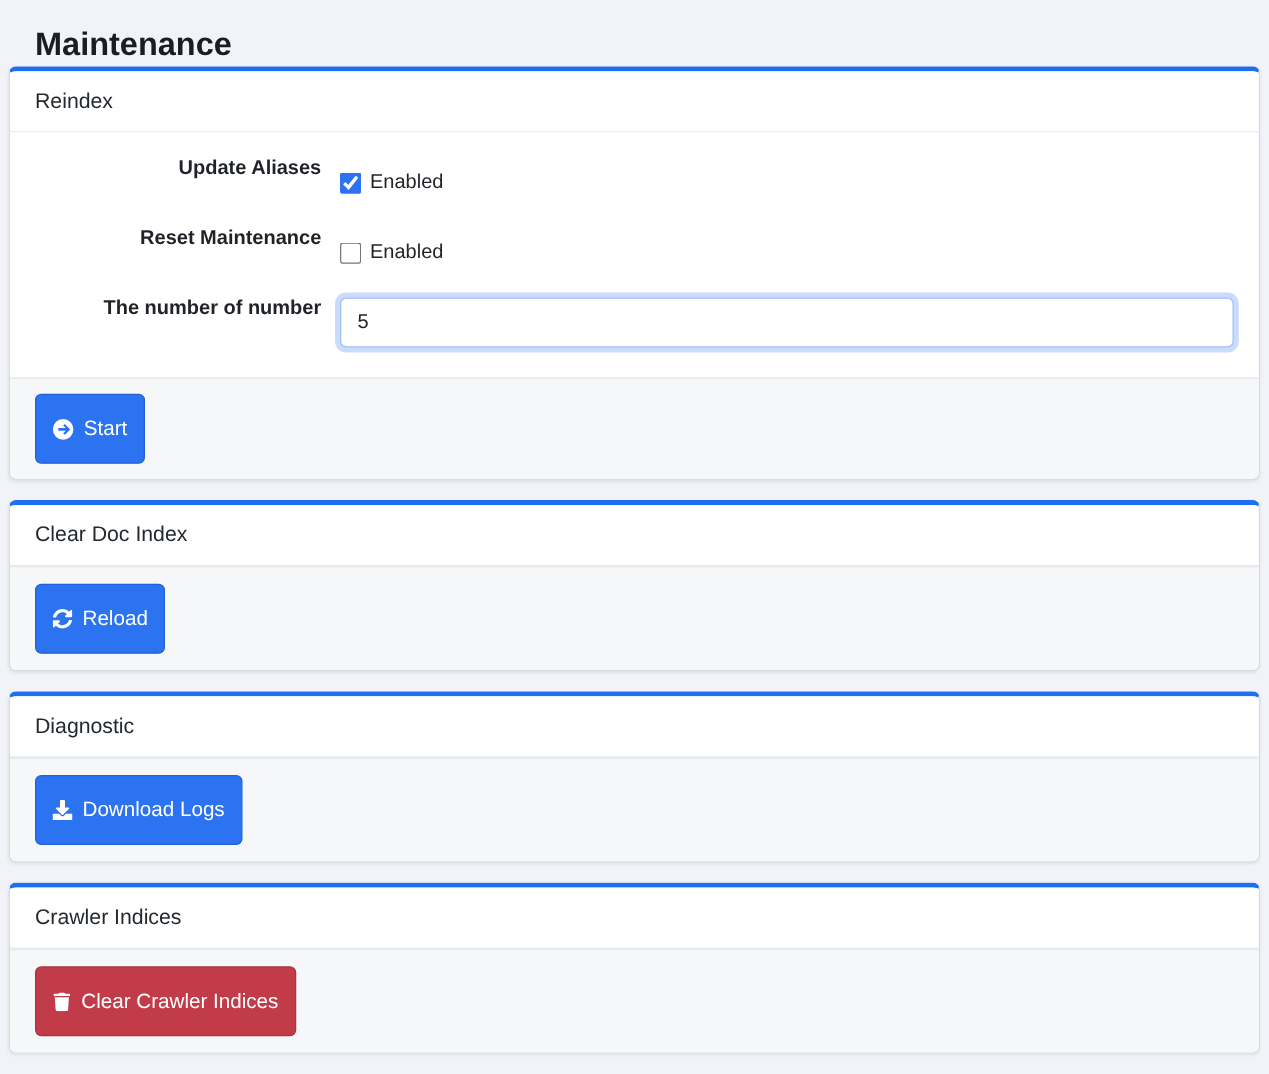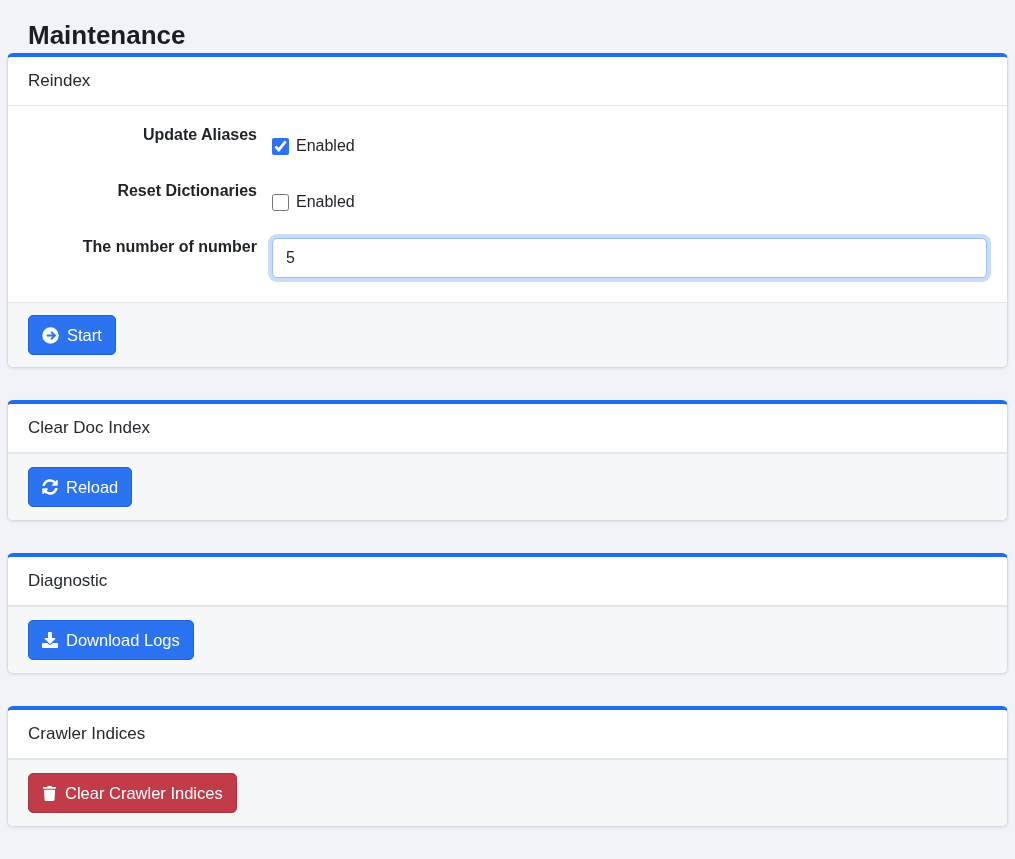--- a/index.html
+++ b/index.html
@@ -16,21 +16,21 @@
     font-weight: 600;
     color: #1b1e21;
   }
   .container { padding: 0 7px; }
   .card {
     background: #fff;
     border: 1px solid #d8dce1;
     border-top: 4px solid #1e6ef2;
     border-radius: 6px;
     box-shadow: 0 1px 3px rgba(0,0,0,0.08);
-    margin-bottom: 32px;
+    margin-bottom: 16px;
     overflow: hidden;
   }
   .card-header {
     background: #fff;
     padding: 13px 20px;
     font-size: 17px;
     line-height: 22px;
     color: #24292e;
     border-bottom: 1px solid #e4e7ea;
   }
@@ -90,21 +90,21 @@
   .text-input.focused {
     border-color: #9ebefa;
     box-shadow: 0 0 0 4px rgba(49, 114, 235, 0.25);
   }
   .btn {
     display: inline-flex;
     align-items: center;
     gap: 8px;
     border-radius: 5px;
     padding: 7px 13px;
-    height: 40px;
+    height: 56px;
     font-size: 16.5px;
     font-family: "Liberation Sans", sans-serif;
     color: #fff;
     cursor: pointer;
   }
   .btn .icon { display: inline-flex; }
   .btn .icon svg { display: block; }
   .btn-primary { background: #2b73f0; border: 1px solid #2163d6; }
   .btn-danger  { background: #c23b49; border: 1px solid #ab3340; }
 </style>
@@ -123,21 +123,21 @@
         <div class="col-label">Update Aliases</div>
         <div class="col-control">
           <label class="check-wrap">
             <input type="checkbox" checked="" style="">
             <span>Enabled</span>
           </label>
         </div>
       </div>
 
       <div class="form-row">
-        <div class="col-label">Reset Dictionaries</div>
+        <div class="col-label">Reset Maintenance</div>
         <div class="col-control">
           <label class="check-wrap">
             <input type="checkbox" style="">
             <span>Enabled</span>
           </label>
         </div>
       </div>
 
       <div class="form-row">
         <div class="col-label">The number of number</div>

